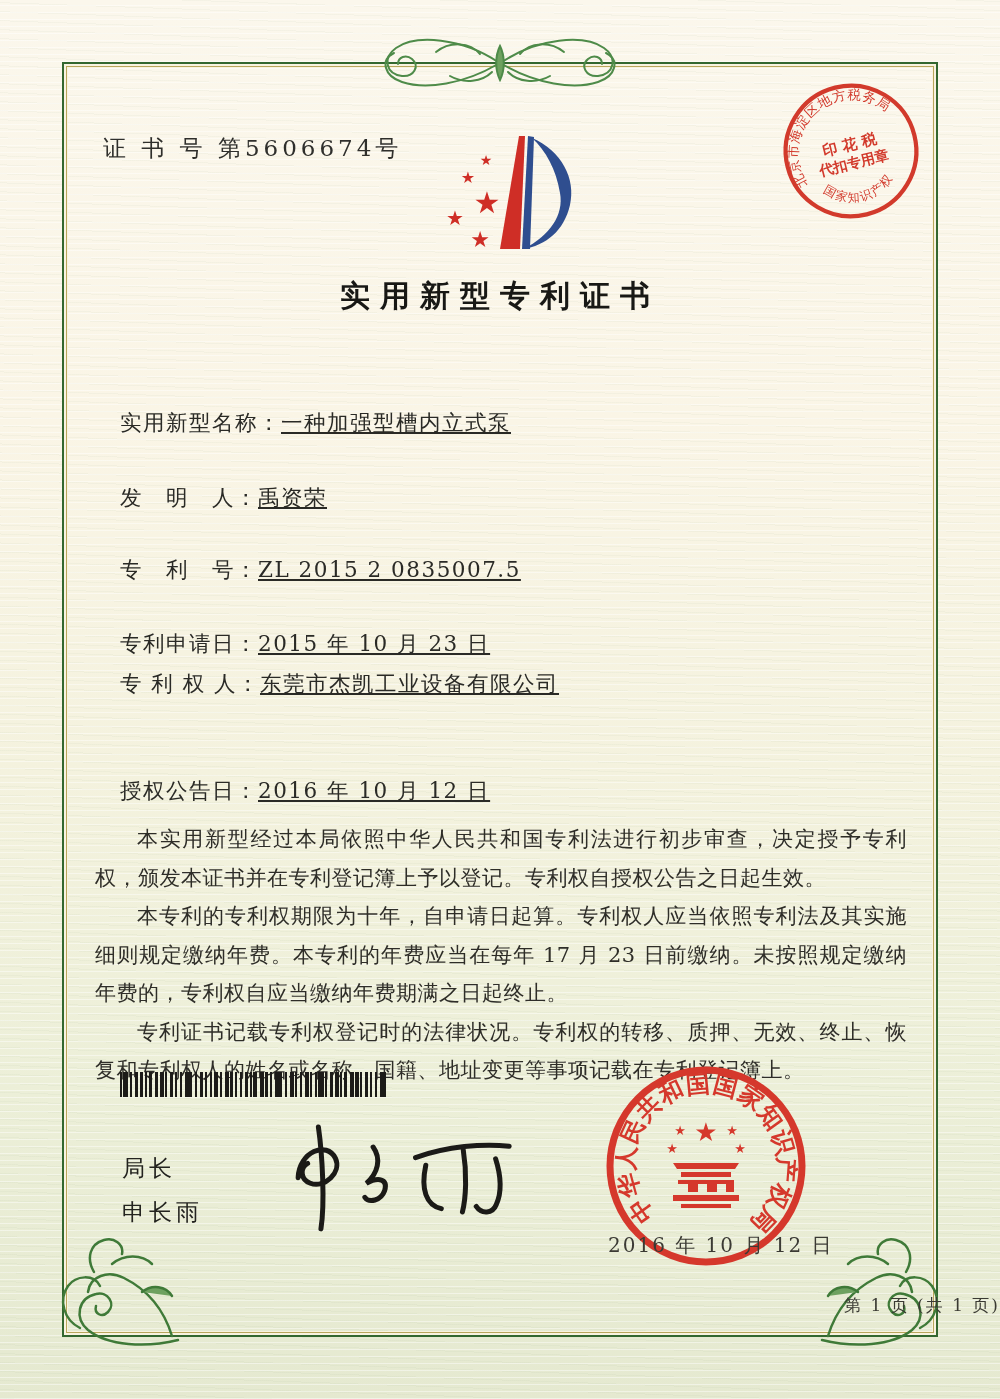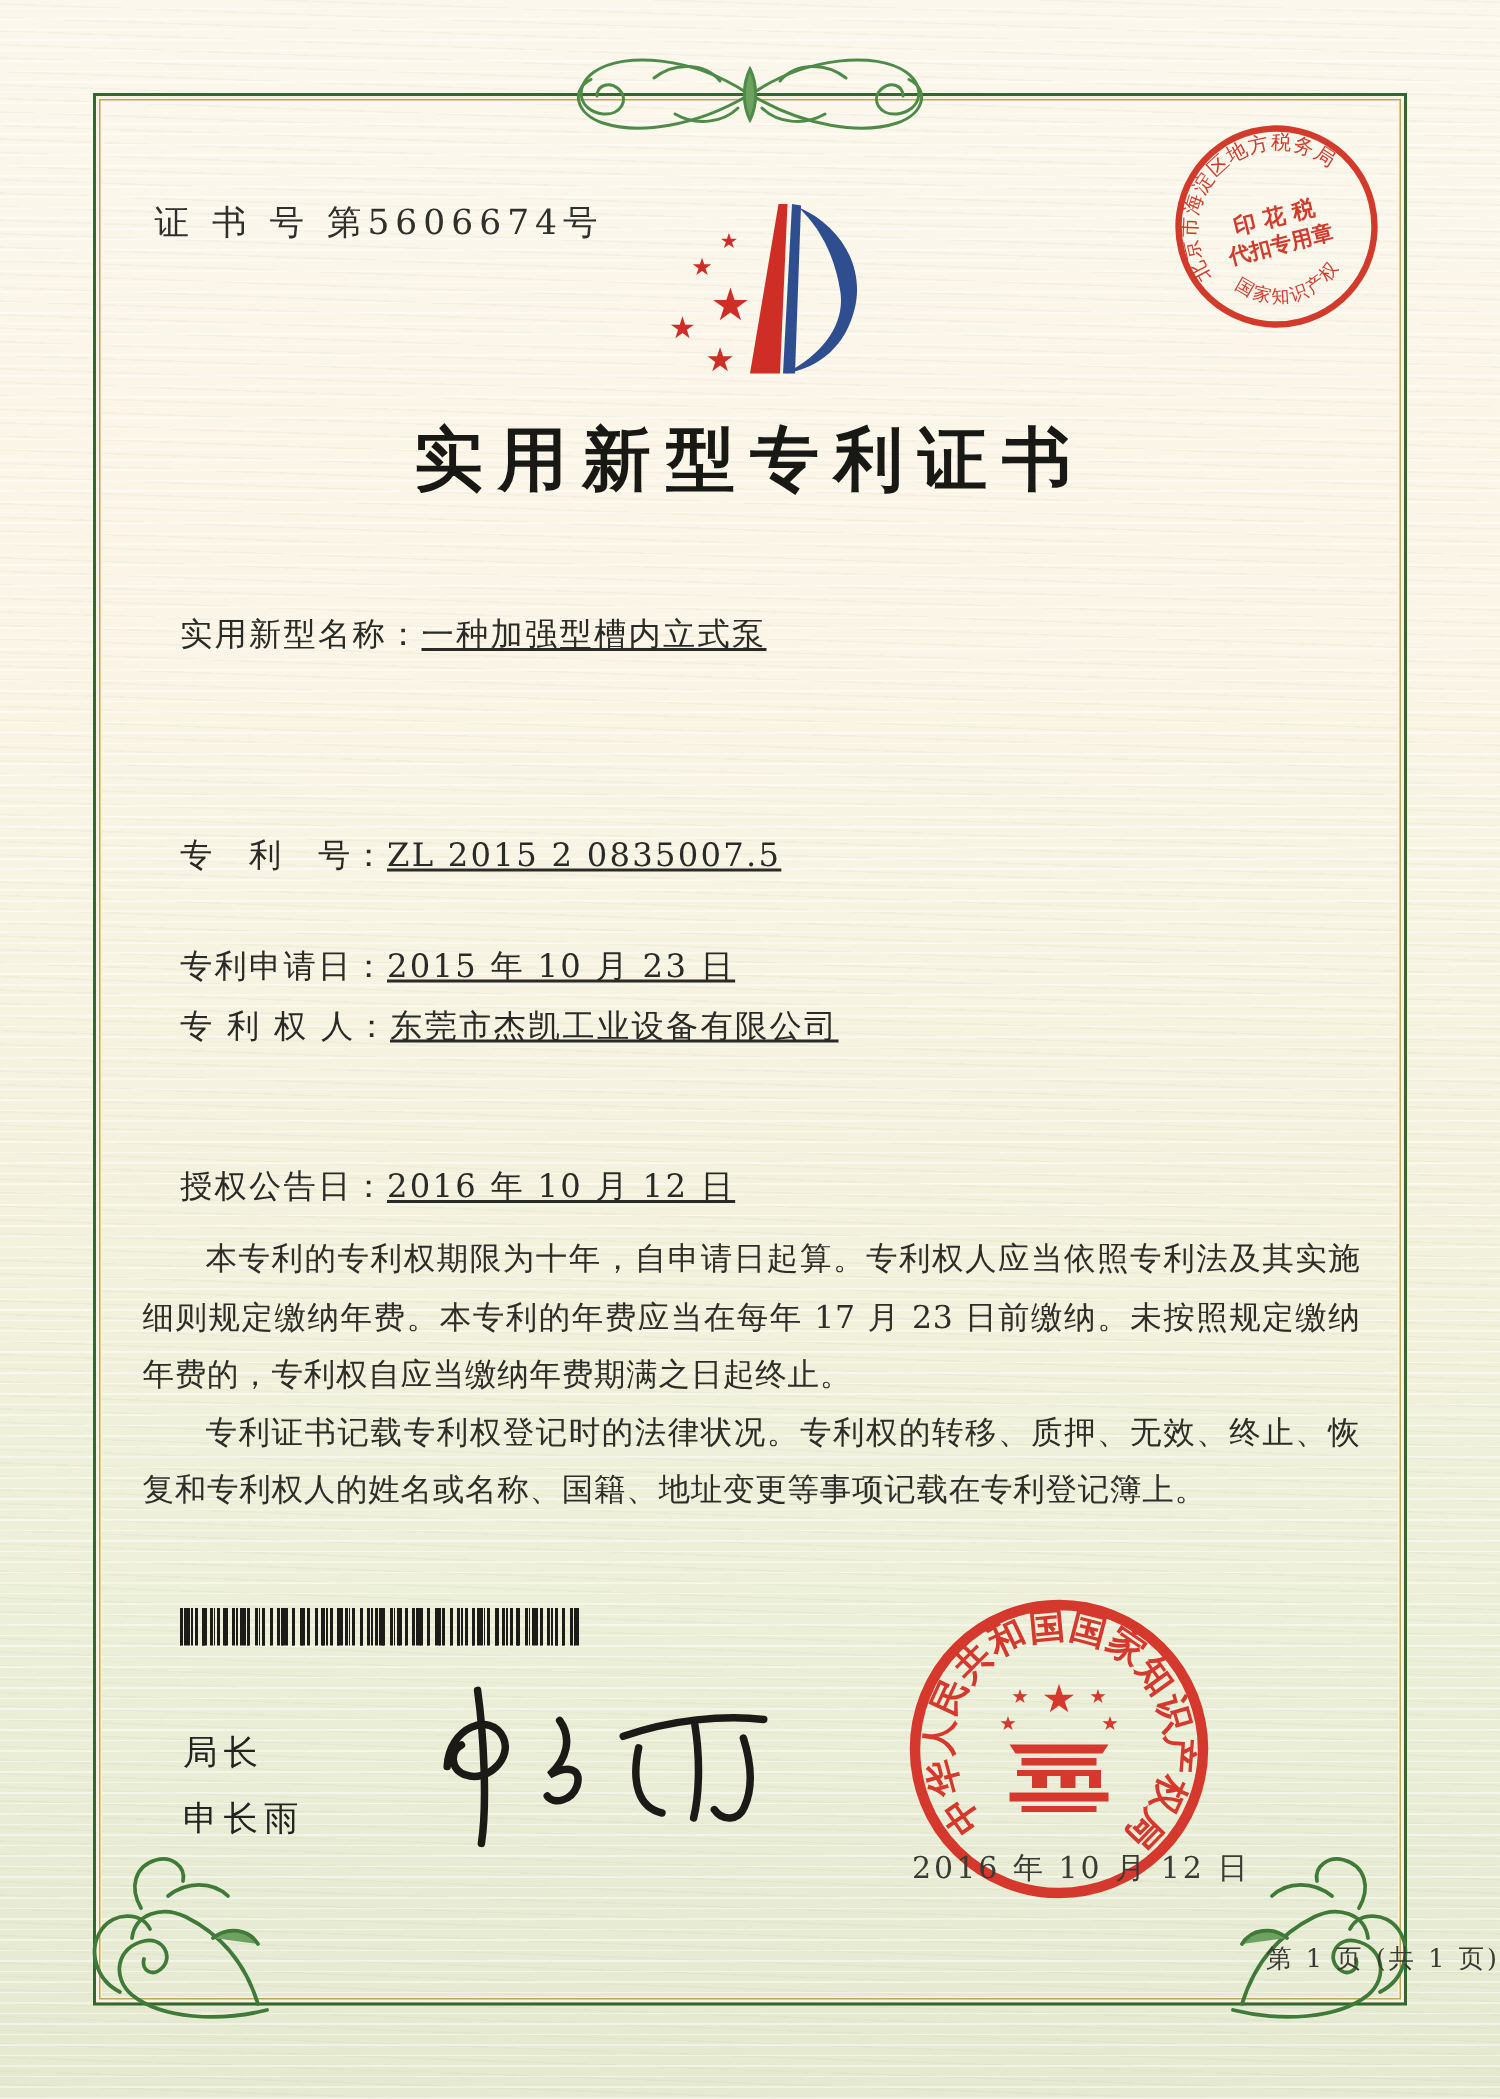--- a/index.html
+++ b/index.html
@@ -26,21 +26,21 @@
     position:absolute;left:62px;top:62px;right:62px;bottom:62px;
     border:2px solid #33672f;
     box-shadow:inset 0 0 0 2px #f8f3e0, inset 0 0 0 3px #b9a65b, inset 0 0 0 4px #f8f3e0;
   }
   .abs{position:absolute;}
   .cert-no{
     left:103px;top:133px;font-size:23px;letter-spacing:4px;color:#2f2f2c;
   }
   .title{
     left:0;right:0;top:276px;text-align:center;
-    font-size:46px;font-weight:bold;letter-spacing:10px;color:#181815;
+    font-size:30px;font-weight:bold;letter-spacing:10px;color:#181815;
   }
   .field{
     left:120px;font-size:21.5px;letter-spacing:1.5px;color:#2a2a26;white-space:nowrap;text-decoration:underline;
   }
   .field .lbl{display:inline-block;}
   .paras{
     left:95px;top:820px;width:812px;
     font-size:21px;line-height:38.5px;text-align:justify;color:#2e2d28;
   }
   .paras p{margin:0;text-indent:2em;letter-spacing:.5px;}
@@ -149,34 +149,38 @@
     <text fill="#d23a2c" font-size="17" letter-spacing="2">
       <textPath href="#taxBottom" startOffset="0">国家知识产权局</textPath>
     </text>
   </svg>
 
   <div class="abs title">实用新型专利证书</div>
 
   <div class="abs field" style="top:408px">
     <span class="lbl">实用新型名称：</span><span>一种加强型槽内立式泵</span>
   </div>
+  <div class="abs field" style="top:483px">
+    <span class="lbl">发　明　人：</span><span>禹资荣</span>
+  </div>
   <div class="abs field" style="top:555px">
     <span class="lbl">专　利　号：</span><span>ZL 2015 2 0835007.5</span>
   </div>
   <div class="abs field" style="top:629px">
     <span class="lbl">专利申请日：</span><span>2015 年 10 月 23 日</span>
   </div>
   <div class="abs field" style="top:669px">
     <span class="lbl">专 利 权 人：</span><span>东莞市杰凯工业设备有限公司</span>
   </div>
   <div class="abs field" style="top:776px">
     <span class="lbl">授权公告日：</span><span>2016 年 10 月 12 日</span>
   </div>
 
   <div class="abs paras">
+    <p>本实用新型经过本局依照中华人民共和国专利法进行初步审查，决定授予专利权，颁发本证书并在专利登记簿上予以登记。专利权自授权公告之日起生效。</p>
     <p>本专利的专利权期限为十年，自申请日起算。专利权人应当依照专利法及其实施细则规定缴纳年费。本专利的年费应当在每年 17 月 23 日前缴纳。未按照规定缴纳年费的，专利权自应当缴纳年费期满之日起终止。</p>
     <p>专利证书记载专利权登记时的法律状况。专利权的转移、质押、无效、终止、恢复和专利权人的姓名或名称、国籍、地址变更等事项记载在专利登记簿上。</p>
   </div>
 
   <div class="abs barcode"></div>
 
   <div class="abs director">
     <div>局长</div>
     <div>申长雨</div>
   </div>

